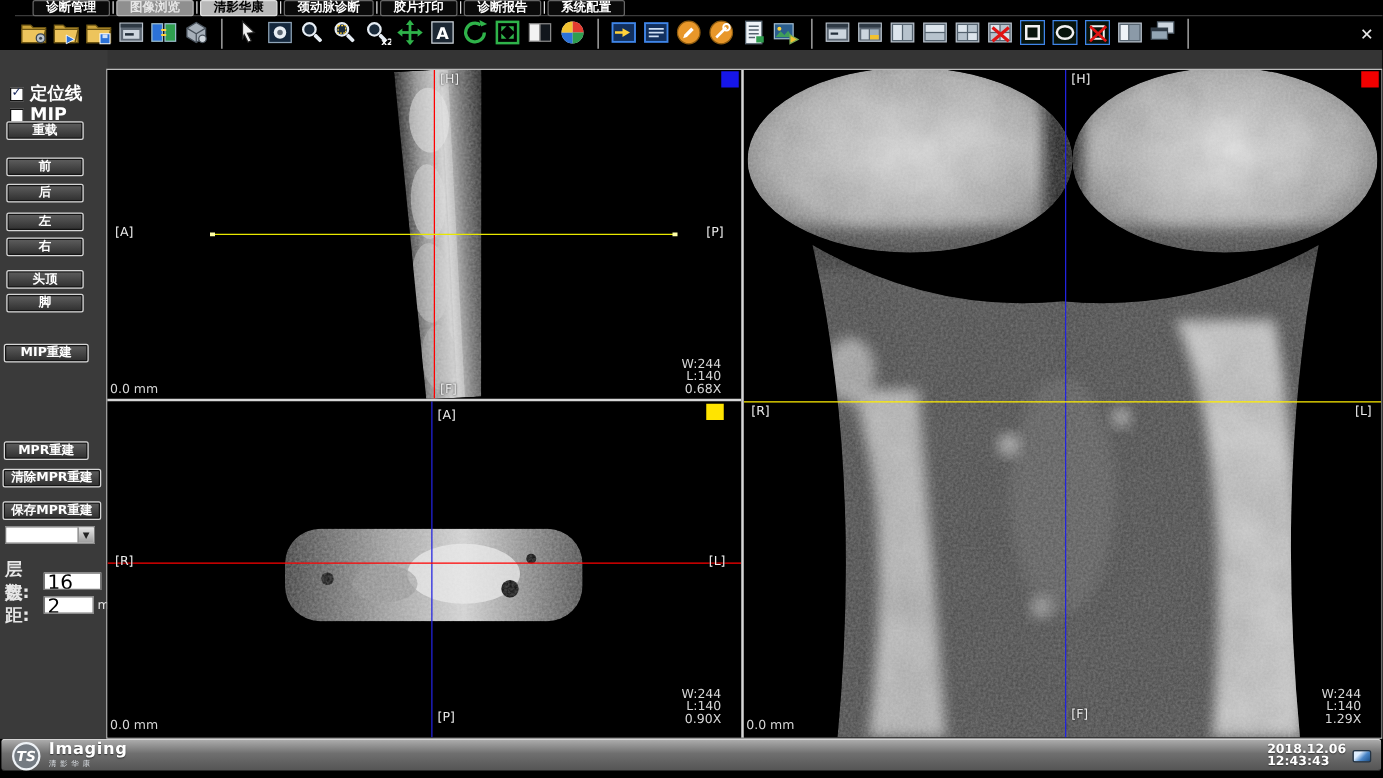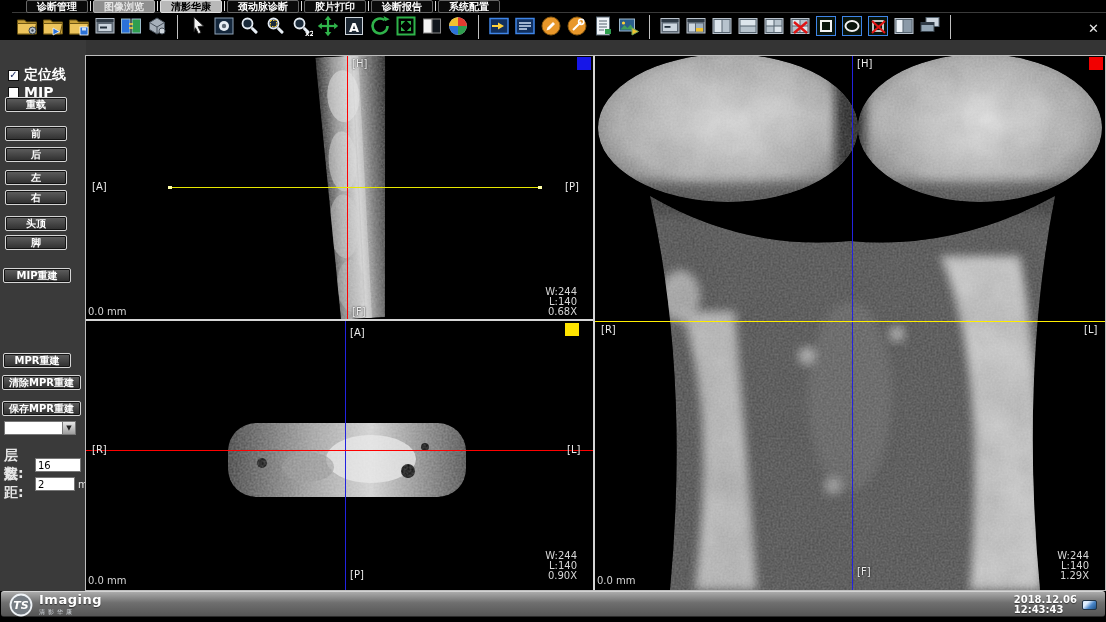--- a/index.html
+++ b/index.html
@@ -27,21 +27,21 @@
 .cbx{width:11px;height:11px;background:#fff;border:1px solid #111;display:flex;align-items:center;justify-content:center}
 .chk{font-size:10px;font-weight:bold;color:#16265c;line-height:10px}
 .cblabel{color:#fff;font-size:14px;font-weight:bold}
 
 .sbtn{position:absolute;left:5px;width:62px;height:15px;background:linear-gradient(#5f5f5f,#2e2e2e);border:1px solid #d6d6d6;box-shadow:inset 0 0 0 1px #141414;color:#fff;font-size:10px;font-weight:bold;text-align:center;line-height:13px;border-radius:2px;cursor:default;white-space:nowrap;overflow:hidden}
 .sbtn.wide{left:2px;width:79px}
 .sbtn.mid{left:3px;width:68px}
 
 .srow{position:absolute;left:4px;display:flex;align-items:center;gap:3px}
 .slabel{color:#e6e6e6;font-size:14px;font-weight:bold;width:28px}
-.sinput{height:14px;border:1px solid #777;background:#fff;color:#000;font-size:10px;padding:0 2px;font-family:"DejaVu Sans",sans-serif}
+.sinput{height:14px;border:1px solid #777;background:#fff;color:#000;font-size:16px;padding:0 2px;font-family:"DejaVu Sans",sans-serif}
 .sunit{color:#e6e6e6;font-size:10px}
 #preset-dd{position:absolute;left:4px;top:381px;width:72px;height:14px;background:#fff;border:1px solid #777;display:flex}
 #preset-dd .ddval{flex:1}
 #preset-dd .ddbtn{width:13px;background:linear-gradient(#e8e8e8,#9d9d9d);border-left:1px solid #777;color:#222;font-size:7px;line-height:12px;text-align:center}
 
 
 #viewports{position:absolute;left:86px;top:16px;width:1019px;height:534px;background:#000;outline:1px solid #bdbdbd}
 .panel{position:absolute;background:#000;overflow:hidden}
 .divider{position:absolute;background:#d6d6d6;z-index:5}
 .anat{position:absolute;left:0;top:0;z-index:1}
@@ -353,21 +353,21 @@
         </span>
       <span class="cblabel">MIP</span>
     </div>
     <div class="sbtn" style="top:57px">重载</div>
     <div class="sbtn" style="top:86px">前</div>
     <div class="sbtn" style="top:107px">后</div>
     <div class="sbtn" style="top:130px">左</div>
     <div class="sbtn" style="top:150px">右</div>
     <div class="sbtn" style="top:176px">头顶</div>
     <div class="sbtn" style="top:195px">脚</div>
-    <div class="sbtn mid" style="top:228px">MIP重建</div>
+    <div class="sbtn mid" style="top:235px">MIP重建</div>
     <div class="sbtn mid" style="top:313px">MPR重建</div>
     <div class="sbtn wide" style="top:335px">清除MPR重建</div>
     <div class="sbtn wide" style="top:361px">保存MPR重建</div>
     <div id="preset-dd">
       <span class="ddval"></span>
       <span class="ddbtn">▼</span>
     </div>
     <div class="srow" style="top:407px">
       <span class="slabel">层数:</span>
       <input class="sinput" style="width: 46px;" value="16">

